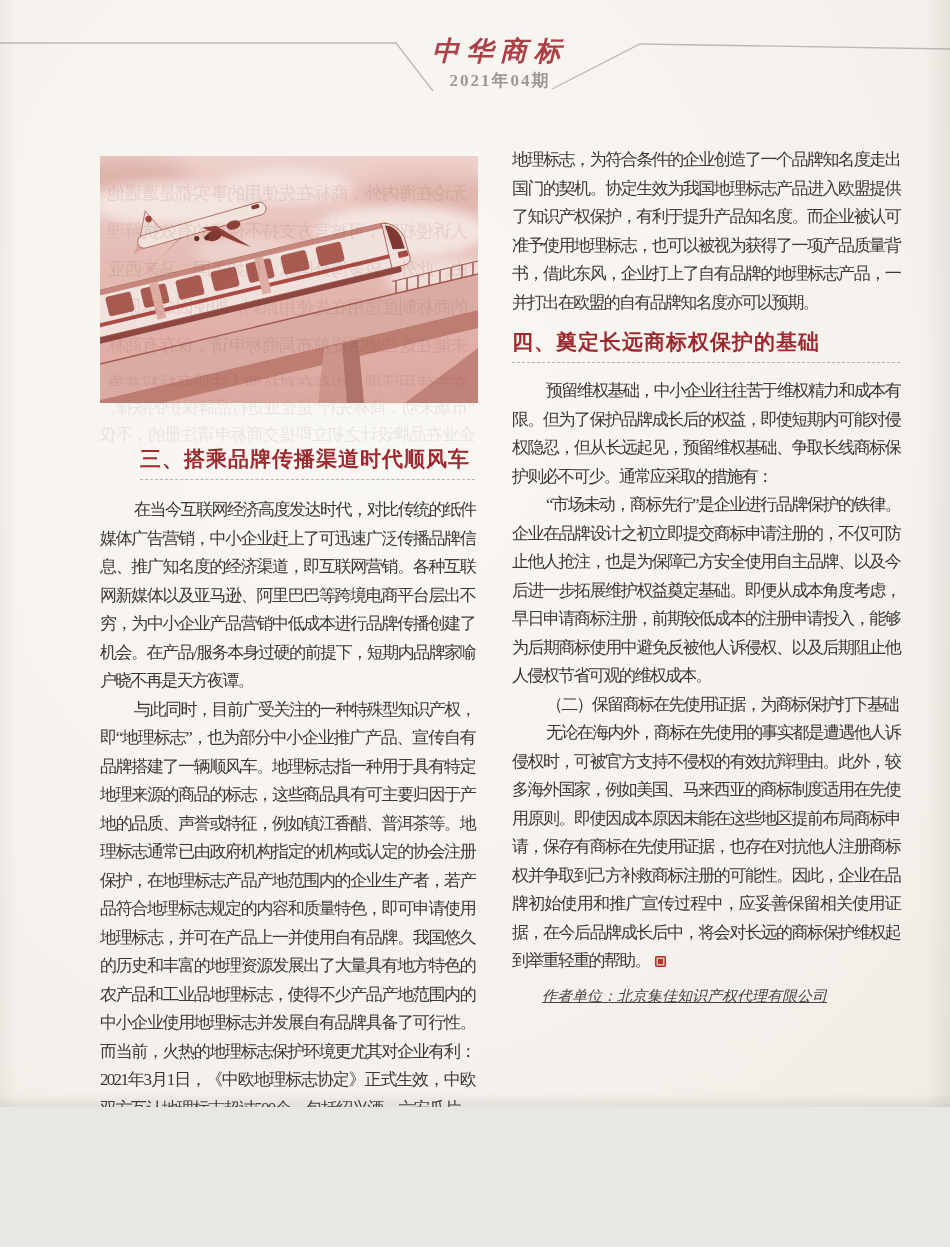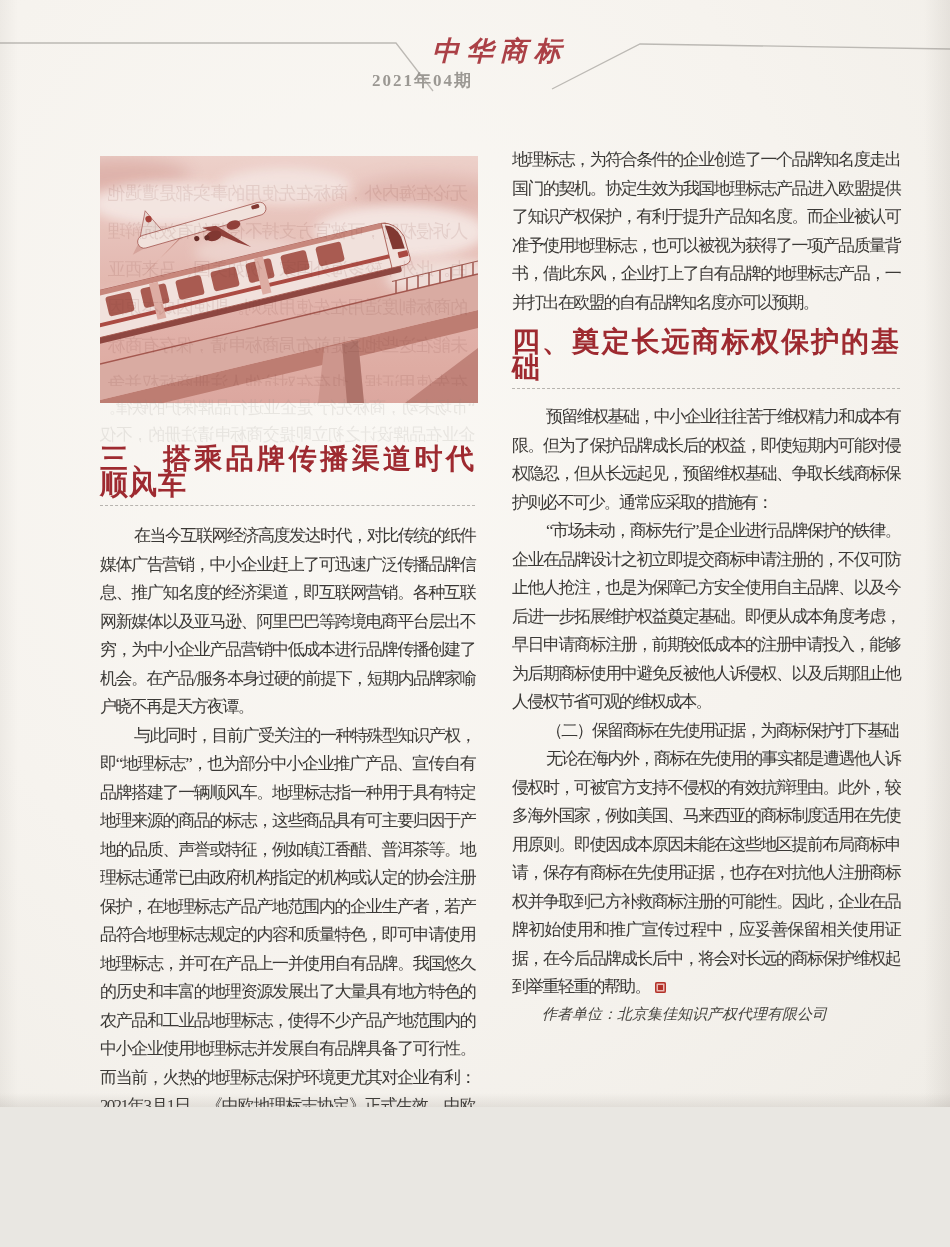--- a/index.html
+++ b/index.html
@@ -10,41 +10,41 @@
         background:linear-gradient(to right, rgba(130,120,112,0) 0%, rgba(130,120,112,.12) 100%);pointer-events:none;}
   .edge-bottom{position:absolute;left:0;bottom:0;width:100%;height:14px;
         background:linear-gradient(to bottom, rgba(120,112,104,0) 0%, rgba(120,112,104,.14) 100%);pointer-events:none;}
   .edge-left{position:absolute;left:0;top:0;width:18px;height:100%;
         background:linear-gradient(to right, rgba(120,112,104,.07) 0%, rgba(120,112,104,0) 100%);pointer-events:none;}
 
   svg.deco{position:absolute;left:0;}
 
   .mag-title{position:absolute;left:372px;top:33px;width:256px;text-align:center;
         font-size:27px;font-weight:bold;font-style:italic;letter-spacing:7px;color:#ab4046;}
-  .mag-issue{position:absolute;left:372px;top:69px;width:256px;text-align:left;
+  .mag-issue{position:absolute;left:372px;top:69px;width:256px;text-align:center;
         font-size:17px;letter-spacing:2px;color:#9b9893;font-weight:bold;}
 
   .hero{position:absolute;left:100px;top:156px;width:378px;height:247px;box-shadow:0 0 0 1px rgba(150,90,82,.15) inset;}
   .hero svg{display:block;}
 
   .col{position:absolute;font-size:17px;line-height:28.5px;letter-spacing:-1.7px;text-align:justify;}
   .col p{margin:0;}
   .col .indent{text-indent:2em;}
   .col-left{left:100px;top:446px;width:375px;}
   .col-right{left:512px;top:146px;width:388px;}
 
   .sec-head-wrap{letter-spacing:0;}
-  .sec-head{font-family:"Liberation Sans", sans-serif;font-weight:bold;font-size:28px;
+  .sec-head{font-family:"Liberation Sans", sans-serif;font-weight:bold;font-size:21px;
         letter-spacing:1px;color:#9e2a30;line-height:26px;}
   .sec-rule{border-bottom:1px dashed #b7b4af;margin-top:7px;}
-  .col-left .sec-head-wrap{margin-bottom:16px;}
+  .col-left .sec-head-wrap{margin-bottom:16px;margin-left:40px;}
   .col-right .sec-head-wrap{margin-top:12px;margin-bottom:14px;}
 
-  .author{padding-left:2em;font-style:italic;font-size:15px;
-        letter-spacing:0;color:#46443f;line-height:24px;}
+  .author{margin-top:8px;padding-left:2em;font-style:italic;font-size:15px;
+        letter-spacing:0;color:#46443f;line-height:24px;text-decoration:underline;}
 
   .seal{display:inline-block;width:11px;height:11px;margin-left:5px;vertical-align:-1px;
         background:#b23128;border-radius:2px;
         box-shadow:inset 0 0 0 1.5px #b23128, inset 0 0 0 3px rgba(255,235,230,.75);}
 
   .ghost{position:absolute;transform:scaleX(-1);color:#8f8a83;opacity:.16;filter:blur(.4px);
         font-size:17px;line-height:27px;letter-spacing:-1px;overflow:hidden;pointer-events:none;text-align:justify;}
   .ghost-img{color:#7c3c35;opacity:.12;line-height:38px;font-size:18px;}
 
   .page-number{position:absolute;left:74px;top:1188px;font-family:Liberation Serif, serif;

